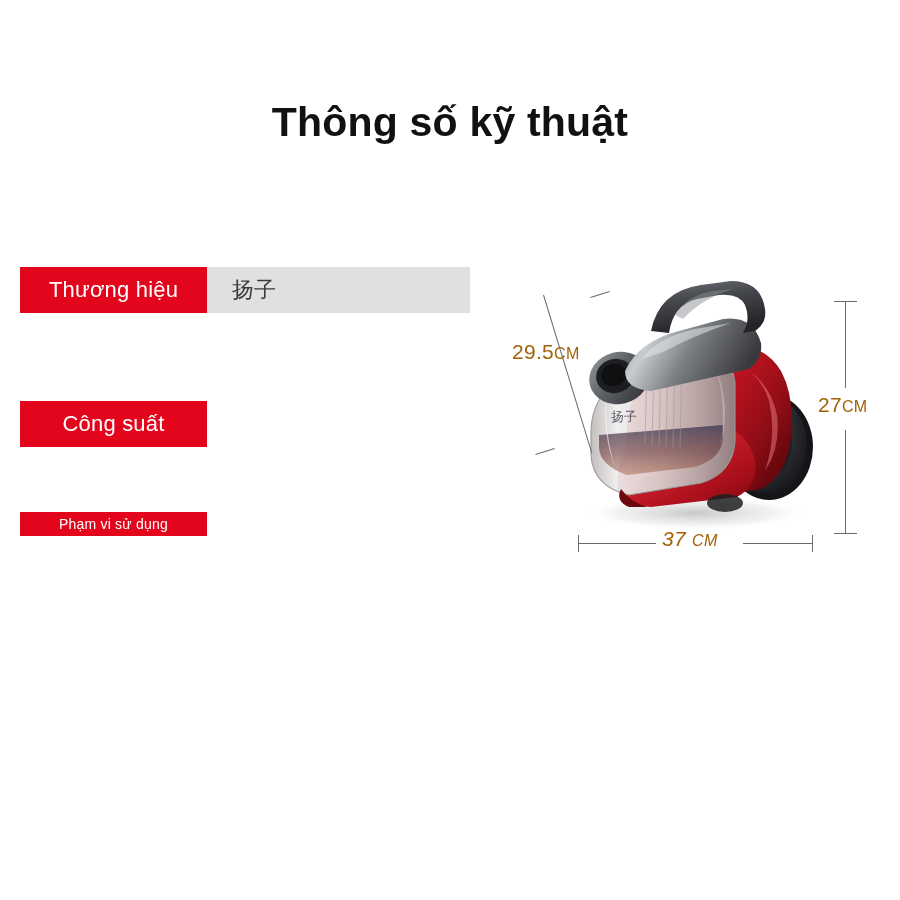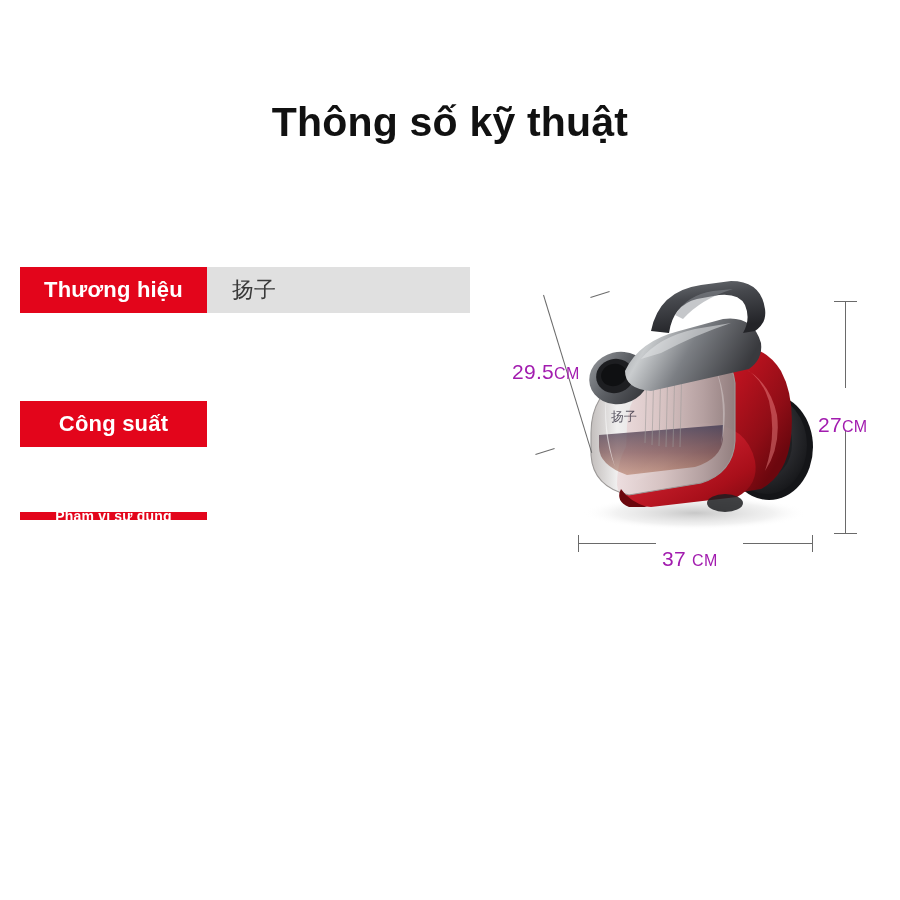--- a/index.html
+++ b/index.html
@@ -46,29 +46,29 @@
     position: relative;
     height: 46px;
     margin-bottom: 21px;
     display: flex;
     align-items: stretch;
   }
   .spec-label {
     width: 187px;
     background: #e3051b;
     color: #ffffff;
-    font-weight: bold;
+    font-weight: normal;
     font-size: 22px;
     display: flex;
     align-items: center;
     justify-content: center;
     text-align: center;
     letter-spacing: 0.2px;
     box-sizing: border-box;
-    padding: 4px 4px;
+    padding: 12px 4px;
     line-height: 1;
   }
   .spec-label.small {
     font-size: 14px;
     margin-top: 44px;
   }
   .spec-value {
     flex: 1;
     background: #e0e0e0;
     color: #3a3a3a;
@@ -84,40 +84,40 @@
   .product-figure {
     position: absolute;
     left: 500px;
     top: 255px;
     width: 400px;
     height: 330px;
   }
 
   .dim-label {
     position: absolute;
-    color: #a21caf;
+    color: #a16207;
     font-size: 21px;
     white-space: nowrap;
     letter-spacing: 0.3px;
-    margin-top: 20px;
   }
   .dim-label .unit {
     font-size: 16px;
   }
   .dim-label.height-left {
     left: 12px;
     top: 85px;
   }
   .dim-label.height-right {
     left: 318px;
     top: 138px;
   }
   .dim-label.width-bottom {
     left: 162px;
     top: 272px;
+    font-style: italic;
   }
 
   .dim-line {
     position: absolute;
     background: #6a6a6a;
   }
 
   
   .diag-line {
     position: absolute;

